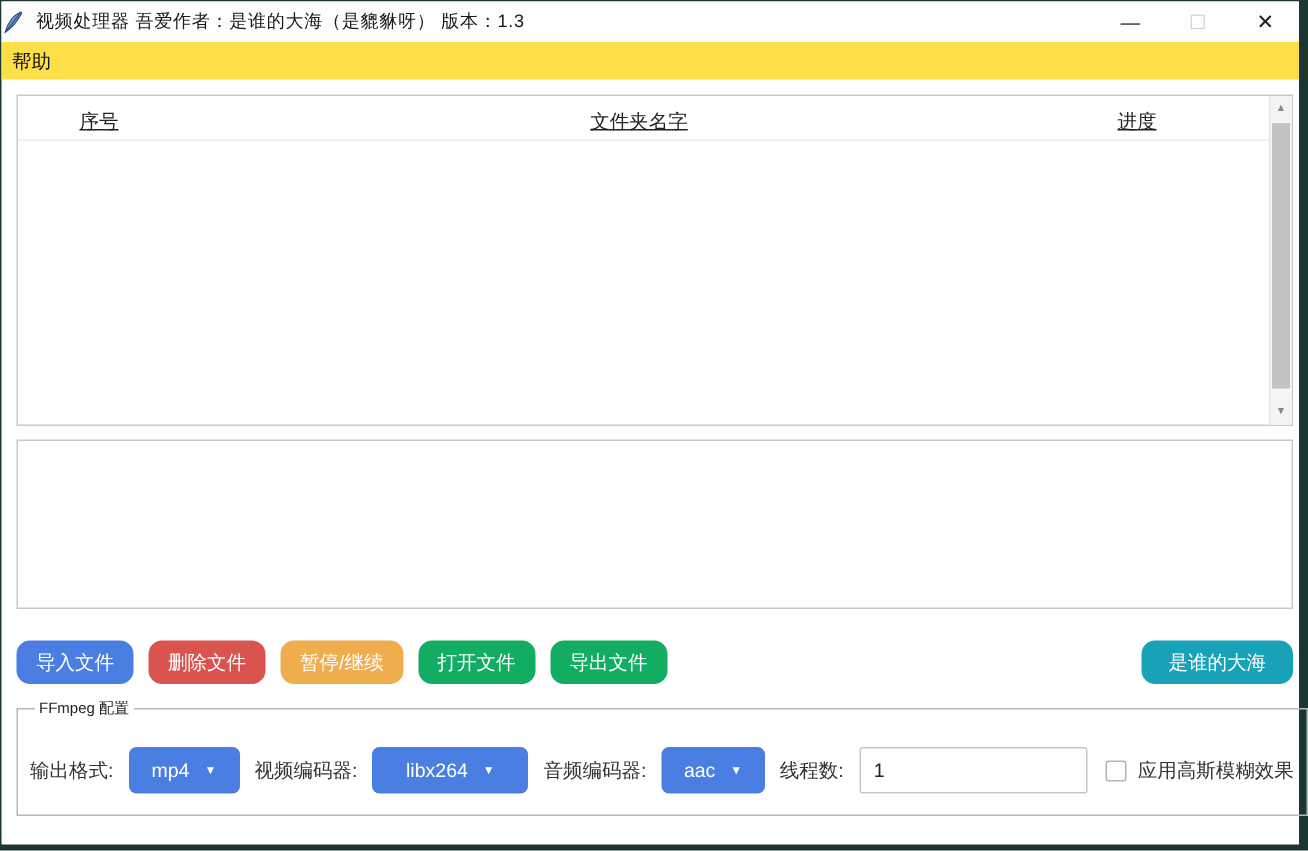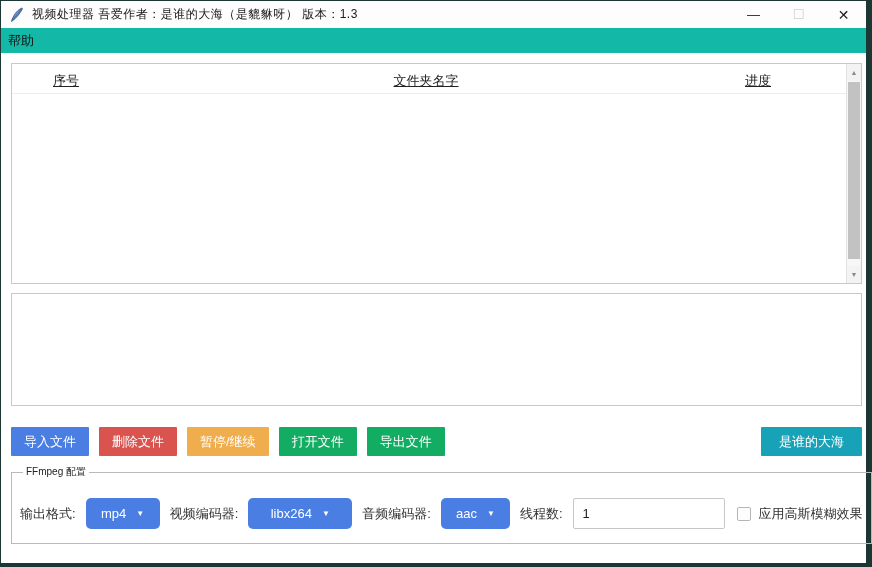--- a/index.html
+++ b/index.html
@@ -9,33 +9,33 @@
     background: var(--desktop, #1c3733);
     position: relative;
   }
   .window {
     position: absolute; top: 1px; left: 1px; right: 6px; bottom: 4px;
     background: #ffffff; display: flex; flex-direction: column;
   }
   
   .titlebar {
     height: 27px; display: flex; align-items: center;
-    background: #fdfdfd; padding-left: 8px; flex: 0 0 auto;
+    background: #fdfdfd; flex: 0 0 auto;
   }
   .app-icon { width: 16px; height: 16px; margin-right: 7px; flex: 0 0 auto; }
   .title-text { font-size: 12px; color: #1a1a1a; letter-spacing: .5px; }
   .win-controls { margin-left: auto; display: flex; height: 100%; }
   .win-btn {
     width: 45px; height: 100%; display: flex; align-items: center; justify-content: center;
     font-size: 13px; color: #222; cursor: default;
   }
   .win-btn.maximize { color: #cfcfcf; }
   .win-btn.close { font-size: 14px; }
   
-  .menubar { height: 25px; display: flex; align-items: flex-end; background: #14b8a6; flex: 0 0 auto; }
+  .menubar { height: 25px; display: flex; align-items: flex-end; background: #fde047; flex: 0 0 auto; }
   .menu-item { font-size: 13px; color: #111; padding: 3px 7px; }
   
   .table-panel {
     position: relative; margin: 10px 4px 0 10px; height: 221px;
     border: 1px solid #c9c9c9; background: #ffffff; flex: 0 0 auto;
   }
   .table-header { position: relative; height: 30px; border-bottom: 1px solid #ededed; }
   .th { position: absolute; top: 8px; transform: translateX(-50%); font-size: 13px; color: #222; white-space: nowrap; text-decoration: underline; }
   .th-index { left: 54px; }
   .th-folder { left: 414px; }
@@ -57,21 +57,21 @@
     margin: 9px 4px 0 10px; height: 113px;
     border: 1px solid #c9c9c9; background: #ffffff; flex: 0 0 auto;
     font-size: 13px; color: #333; padding: 4px;
   }
   
   .button-row {
     display: flex; align-items: center; gap: 10px;
     margin: 21px 4px 0 10px; flex: 0 0 auto;
   }
   .btn {
-    height: 29px; border: none; border-radius: 1px; color: #ffffff;
+    height: 29px; border: none; border-radius: 9px; color: #ffffff;
     font-size: 13px; font-family: inherit; padding: 0 13px; cursor: pointer; white-space: nowrap;
   }
   .btn-import { background: var(--blue, #4a7ee3); }
   .btn-delete { background: var(--red, #d9534f); }
   .btn-pause  { background: var(--orange, #f0ad4e); }
   .btn-open, .btn-export { background: var(--green, #12ad62); }
   .btn-start  { background: var(--teal, #17a2b8); margin-left: auto; padding: 0 18px; }
   
   .config-group {
     margin: 9px 4px 11px 10px; border: 1px solid #b9b9b9;

